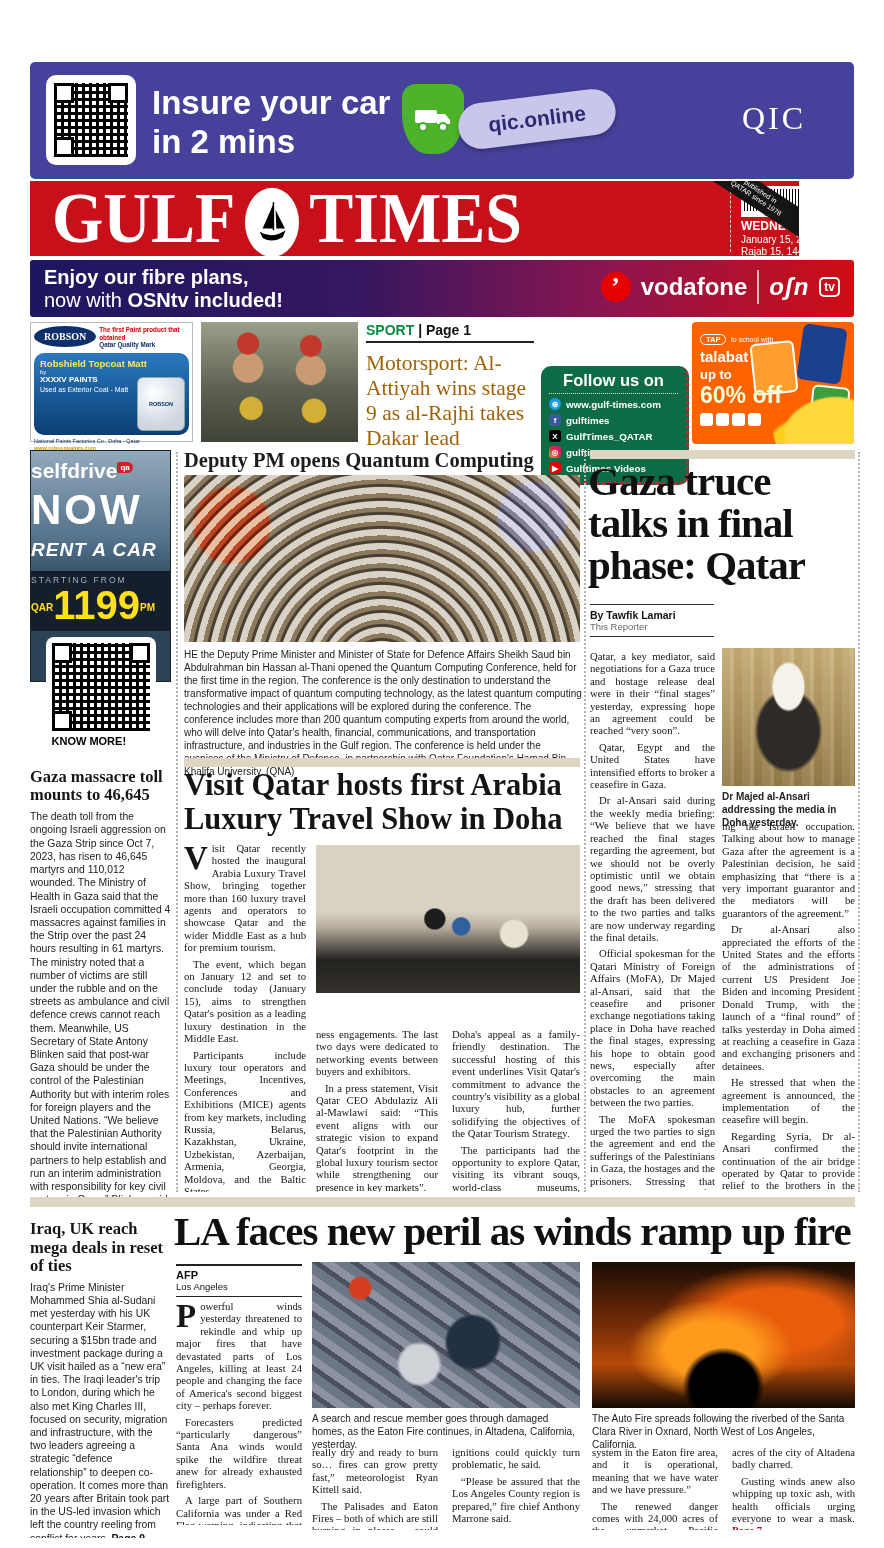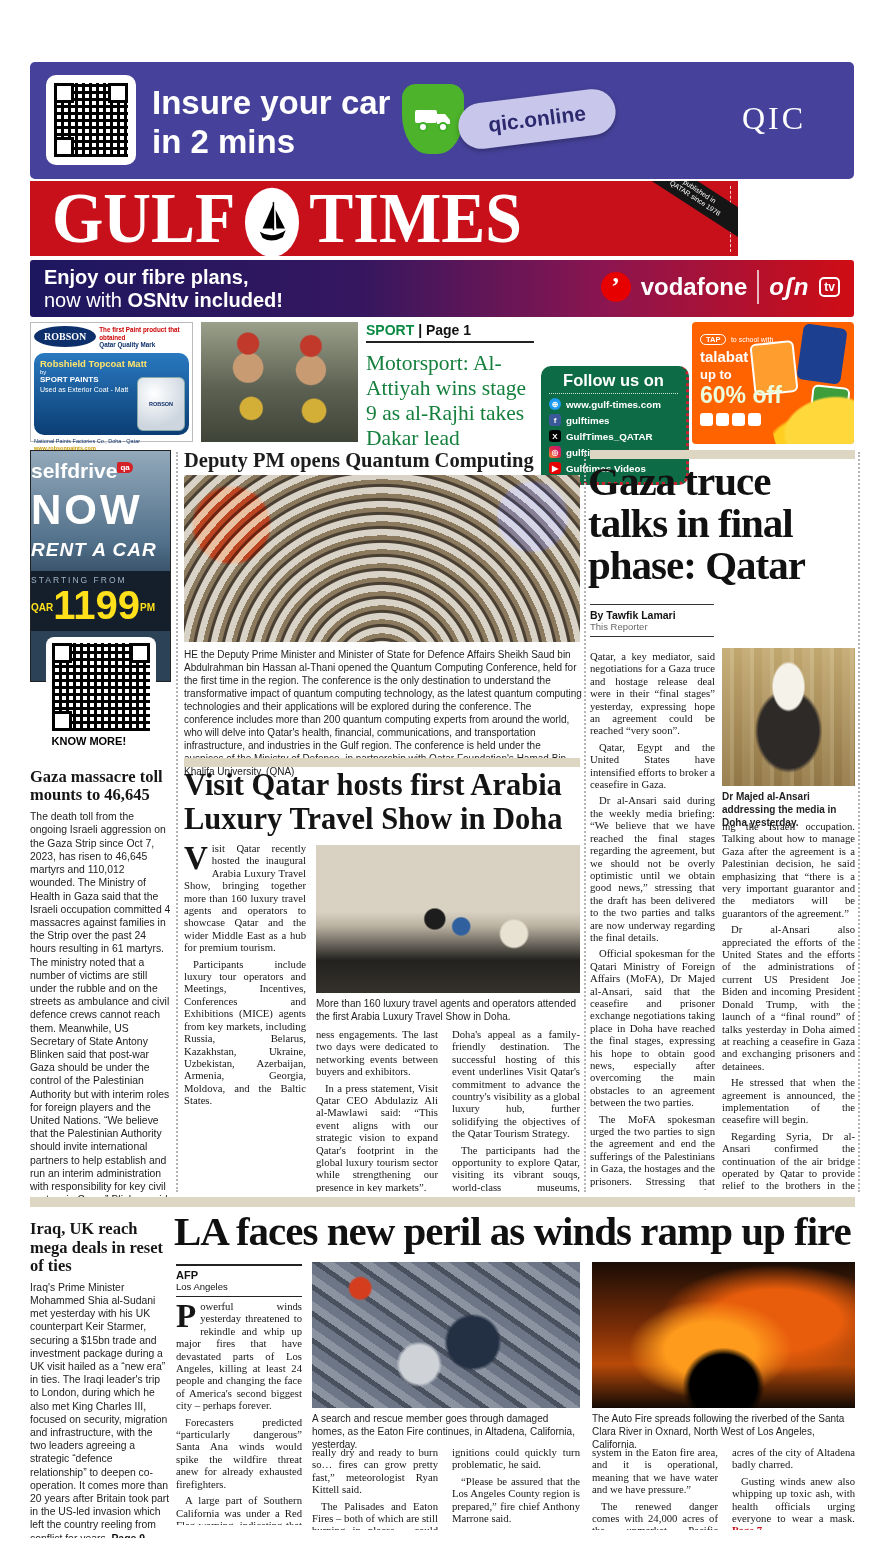--- a/index.html
+++ b/index.html
@@ -16,21 +16,21 @@
   .qr-pat i:nth-child(1){left:0;top:0}.qr-pat i:nth-child(2){right:0;top:0}.qr-pat i:nth-child(3){left:0;bottom:0}
   .qic-text{position:absolute;left:122px;top:22px;color:#fff;font-weight:bold;font-size:33px;line-height:1.18;}
   .qic-shield{position:absolute;left:372px;top:22px;width:62px;height:70px;background:#4db32a;
      border-radius:14px 14px 26px 26px/14px 14px 40px 40px;display:flex;align-items:center;justify-content:center;}
   .qic-pill{position:absolute;left:428px;top:34px;width:158px;height:46px;background:#c9c6ec;border-radius:24px;
      transform:rotate(-7deg);display:flex;align-items:center;justify-content:center;
      font-weight:bold;font-size:21px;color:#2c2a6e;box-shadow:0 2px 5px rgba(0,0,0,.3);}
   .qic-logo{position:absolute;right:48px;top:38px;color:#fff;font-family:"Liberation Serif",serif;
      font-size:32px;letter-spacing:3px;}
   
-  .masthead{left:30px;top:181px;width:708px;height:75px;background:#c8101a;overflow:hidden;}
+  .masthead{left:30px;top:181px;width:769px;height:75px;background:#c8101a;overflow:hidden;}
   .mast-title{position:absolute;left:22px;top:-4px;display:flex;align-items:center;gap:10px;color:#fff;
      font-family:"Liberation Serif",serif;font-weight:bold;font-size:66px;letter-spacing:0px;transform:scaleY(1.08);transform-origin:top left;}
   .dhow-oval{width:54px;height:64px;background:#fff;border-radius:50%;display:flex;align-items:center;justify-content:center;margin-top:8px;}
   .mast-right{position:absolute;left:700px;top:5px;width:150px;color:#fff;border-left:1px dashed rgba(255,255,255,.8);padding-left:10px;height:66px;}
   .barcode{width:82px;height:22px;background:repeating-linear-gradient(90deg,#000 0 1px,#fff 1px 3px);border:3px solid #fff;border-bottom:0;}
   .barcode-num{background:#fff;color:#000;font-size:6px;width:88px;text-align:center;}
   .mast-day{font-weight:bold;font-size:12px;margin-top:2px;}
   .mast-vol{font-size:6.5px;font-weight:bold;}
   .mast-date{font-size:10px;line-height:1.15;margin-top:1px;}
   .ribbon{position:absolute;right:-34px;top:2px;width:150px;background:#151515;color:#fff;transform:rotate(33deg);
@@ -68,21 +68,21 @@
      radial-gradient(circle at 70% 20%,#c0392b 0 7%,transparent 8%),
      radial-gradient(circle at 30% 38%,#c99b72 0 11%,transparent 12%),
      radial-gradient(circle at 70% 40%,#c99b72 0 11%,transparent 12%),
      radial-gradient(circle at 32% 72%,#d4af37 0 8%,transparent 9%),
      radial-gradient(circle at 72% 74%,#d4af37 0 8%,transparent 9%),
      linear-gradient(180deg,#9aa08a 0%,#5d6152 55%,#3f4438 100%);}
   .sport-teaser{left:366px;top:322px;width:168px;}
   .sport-kicker{font-size:14px;font-weight:bold;}
   .sport-kicker .s{color:#0a8a43;}
   .sport-rule{border:0;border-top:2px solid #222;margin:3px 0 4px 0;}
-  .sport-head{font-family:"Liberation Serif",serif;font-size:21.5px;line-height:1.16;color:#15803d;margin-top:8px;}
+  .sport-head{font-family:"Liberation Serif",serif;font-size:21.5px;line-height:1.16;color:#a16207;margin-top:8px;}
   .follow{left:541px;top:322px;width:148px;height:119px;background:#0d6b46;border-radius:10px;
      border-right:3px dotted #cf2030;border-bottom:3px dotted #cf2030;box-sizing:border-box;padding:5px 8px;color:#fff;margin-top:44px;}
   .follow-title{font-weight:bold;font-size:16.5px;text-align:center;}
   .follow-div{border-top:1px dotted rgba(255,255,255,.8);margin:3px 0 4px 0;}
   .follow ul{list-style:none;margin:0;padding:0;}
   .follow li{display:flex;align-items:center;gap:5px;font-weight:bold;font-size:9.8px;margin-bottom:4px;}
   .sico{width:12px;height:12px;border-radius:3px;display:inline-flex;align-items:center;justify-content:center;
      font-size:8px;font-weight:bold;color:#fff;flex:0 0 12px;}
   .sico.globe{background:#1d9bf0;border-radius:50%;}
   .sico.fb{background:#3b5998;}
@@ -269,21 +269,21 @@
   </div>
 
   <div class="abs robson">
     <div class="robson-head">
       <span class="robson-oval">ROBSON</span>
       <span class="robson-tag"><span>The first Paint product that obtained</span><b>Qatar Quality Mark</b></span>
     </div>
     <div class="robson-band">
       <div class="t1">Robshield Topcoat Matt</div>
       <div class="t2">by</div>
-      <div class="t3">SPORT PAINTS</div>
+      <div class="t3">XXXXV PAINTS</div>
       <div class="t4">Used as Exterior Coat - Matt</div>
       <div class="robson-can">
           <span>ROBSON</span>
         </div>
     </div>
     <div class="robson-foot"><span>National Paints Factories Co., Doha - Qatar</span> <span class="web">www.robsonpaints.com</span></div>
   </div>
 
   <div class="abs sport-photo"></div>
 
@@ -409,25 +409,25 @@
     <p>Dr al-Ansari also appreciated the efforts of the United States and the efforts of the administrations of current US President Joe Biden and incoming President Donald Trump, with the launch of a “final round” of talks yesterday in Doha aimed at reaching a ceasefire in Gaza and exchanging prisoners and detainees.</p>
     <p>He stressed that when the agreement is announced, the implementation of the ceasefire will begin.</p>
     <p>Regarding Syria, Dr al-Ansari confirmed the continuation of the air bridge operated by Qatar to provide relief to the brothers in the sisterly Syrian Arab Republic and contribute to addressing their humanitarian conditions, explaining that the total aid delivered has reached 299 tonnes.</p>
 
   </div>
 
   <div class="abs bar t-bar"></div>
   <div class="abs t-head">Visit Qatar hosts first Arabia Luxury Travel Show in Doha</div>
   <div class="abs serifcol t-col1">
     <p class="np"><span class="dropcap">V</span><span>isit Qatar recently hosted the inaugural Arabia Luxury Travel Show, bringing together more than 160 luxury travel agents and operators to showcase Qatar and the wider Middle East as a hub for premium tourism.</span></p>
+    <p>The event, which began on January 12 and set to conclude today (January 15), aims to strengthen Qatar's position as a leading luxury destination in the Middle East.</p>
     <p>Participants include luxury tour operators and Meetings, Incentives, Conferences and Exhibitions (MICE) agents from key markets, including Russia, Belarus, Kazakhstan, Ukraine, Uzbekistan, Azerbaijan, Armenia, Georgia, Moldova, and the Baltic States.</p>
 
   </div>
   <div class="abs t-photo"></div>
-  <div class="abs t-cap caption">More than 160 luxury travel agents and operators attended the first Arabia Luxury Travel Show in Doha.</div>
   <div class="abs serifcol t-col2">
     <p class="np">ness engagements. The last two days were dedicated to networking events between buyers and exhibitors.</p>
     <p>In a press statement, Visit Qatar CEO Abdulaziz Ali al-Mawlawi said: “This event aligns with our strategic vision to expand Qatar's footprint in the global luxury tourism sector while strengthening our presence in key markets”.</p>
 
   </div>
   <div class="abs serifcol t-col3">
     <p class="np">Doha's appeal as a family-friendly destination. The successful hosting of this event underlines Visit Qatar's commitment to advance the country's visibility as a global luxury hub, further solidifying the objectives of the Qatar Tourism Strategy.</p>
     <p>The participants had the opportunity to explore Qatar, visiting its vibrant souqs, world-class museums, immaculate desert, immersing themselves in the rich culture, and marvelling at the stunning skyline.</p>
   </div>
 

